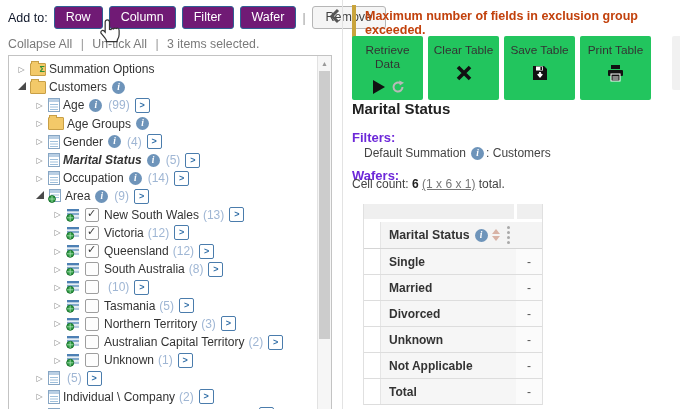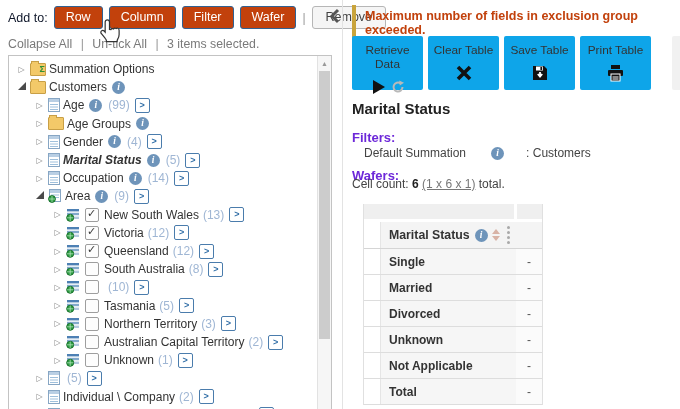--- a/index.html
+++ b/index.html
@@ -3,21 +3,21 @@
 <meta charset="utf-8">
 <style>
   html,body{margin:0;padding:0;}
   body{width:680px;height:409px;position:relative;overflow:hidden;background:#fff;
        font-family:"Liberation Sans","DejaVu Sans",sans-serif;font-size:12px;color:#333;}
   .abs{position:absolute;}
 
   
   .addto-row{left:8px;top:6px;display:flex;align-items:center;gap:6px;}
   .addto-label{color:#0f172a;font-size:12.5px;}
-  .btn-blue{background:#c2410c;border:1px solid #2f6193;color:#fff;border-radius:3px;
+  .btn-blue{background:#701a75;border:1px solid #2f6193;color:#fff;border-radius:3px;
             padding:3px 11px;font-size:12.5px;line-height:15px;cursor:pointer;}
   .btn-grey{background:#f5f5f5;border:1px solid #b6b6b6;color:#444;border-radius:3px;
             padding:3px 13px;font-size:12.5px;line-height:15px;}
   .pipe{color:#999;}
   .links-row{left:8px;top:37px;color:#7a7a7a;font-size:12.3px;}
   .links-row .sep{margin:0 5px;color:#999;}
   .panel-chevron{left:330px;top:8px;}
 
   
   .treebox{left:8px;top:55px;width:322px;height:360px;border:1px solid #c3c3c3;
@@ -55,30 +55,30 @@
   .cbox.on:before{content:"\2713";position:absolute;left:1px;top:-2px;font-size:11px;
                   font-weight:bold;color:#3a3a3a;}
 
   
   .vdivider{left:342px;top:0;width:1px;height:409px;background:#e3e3e3;}
 
   
   .warnbar{left:352px;top:5px;border-left:4px solid #c9a43c;padding:4px 0 4px 9px;
            color:#c2410c;font-weight:bold;font-size:12.5px;}
   .toolbar{left:352px;top:36px;display:flex;gap:5px;}
-  .tbtn{width:71px;height:54px;background:#0ea5e9;border-radius:2px;text-align:center;
+  .tbtn{width:71px;height:64px;background:#22c55e;border-radius:2px;text-align:center;
         cursor:pointer;}
   .tbtn .lbl{font-size:11.8px;color:#333;margin-top:7px;}
   .tbtn .ico{margin-top:4px;height:24px;display:flex;align-items:center;justify-content:center;gap:3px;}
   .tbtn-partial{position:absolute;left:672px;top:36px;width:70px;height:54px;background:#f1f1f1;
                 border-radius:2px;}
   .rp-title{left:352px;top:100px;font-size:15px;font-weight:bold;color:#222;}
   .rp-bold{font-weight:bold;color:#6d28d9;font-size:13px;}
   .filters-l{left:352px;top:130px;}
-  .filters-v{left:364px;top:146px;display:flex;align-items:flex-end;color:#444;gap:20px;}
+  .filters-v{left:364px;top:146px;display:flex;align-items:flex-end;color:#444;}
   .wafers-l{left:352px;top:168px;}
   .cellcount{left:352px;top:177px;color:#444;}
   .cellcount b{color:#222;}
   .cellcount a{color:#777;text-decoration:underline;cursor:pointer;}
 
   
   .rtable{left:363px;top:204px;width:178px;border-left:1px solid #e0e0e0;border-right:1px solid #e0e0e0;}
   .rt-toprow{display:flex;height:15px;}
   .rt-toprow .a{width:150px;background:#efefef;}
   .rt-toprow .g{width:3px;background:#fff;}

